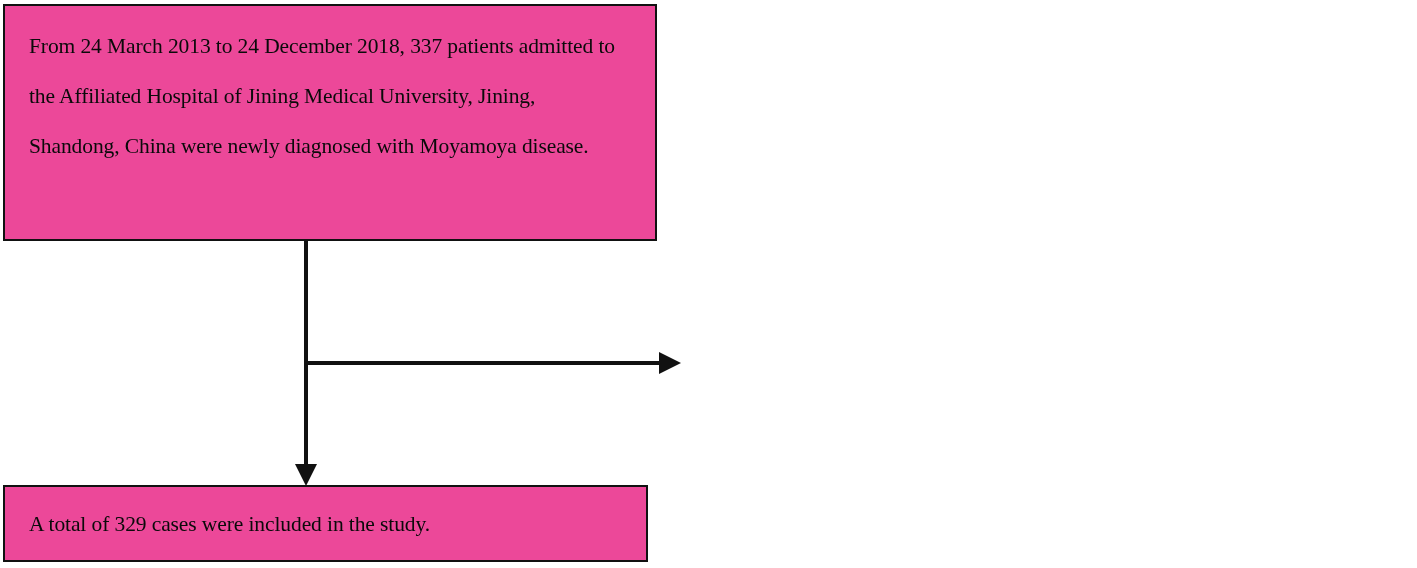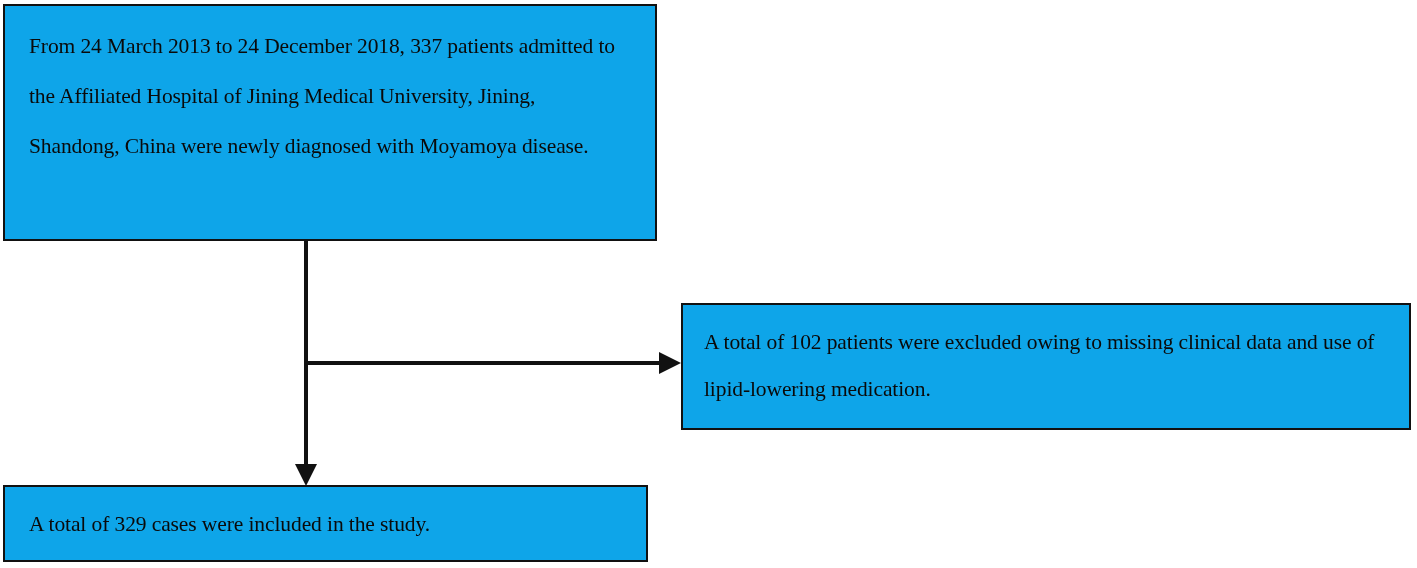--- a/index.html
+++ b/index.html
@@ -16,21 +16,21 @@
     width: 1417px;
     height: 568px;
     background: #ffffff;
     overflow: hidden;
   }
 
   
   .node {
     position: absolute;
     box-sizing: border-box;
-    background: #0ea5e9;
+    background: #ec4899;
     border: 2px solid #111111;
   }
   .node-text {
     position: absolute;
     white-space: pre-line;
     font-size: 21.5px;
     line-height: 50px;
     letter-spacing: -0.1px;
     color: #0a0a0a;
   }
@@ -98,21 +98,18 @@
     <polygon class="hit" points="295,464 317,464 306,486" fill="#111111"></polygon>
 
     <line class="hit" x1="306" y1="363" x2="661" y2="363" stroke="#111111" stroke-width="4"></line>
     <polygon class="hit" points="659,352 659,374 681,363" fill="#111111"></polygon>
   </svg>
 
   <div class="node" id="box-source">
     <div class="node-text">From 24 March 2013 to 24 December 2018, 337 patients admitted to the Affiliated Hospital of Jining Medical University, Jining, Shandong, China were newly diagnosed with Moyamoya disease.</div>
   </div>
 
-  <div class="node" id="box-excluded">
-    <div class="node-text">A total of 102 patients were excluded owing to missing clinical data and use of lipid-lowering medication.</div>
-  </div>
 
   <div class="node" id="box-included">
     <div class="node-text">A total of 329 cases were included in the study.</div>
   </div>
 
 </div>
 
 </body></html>

